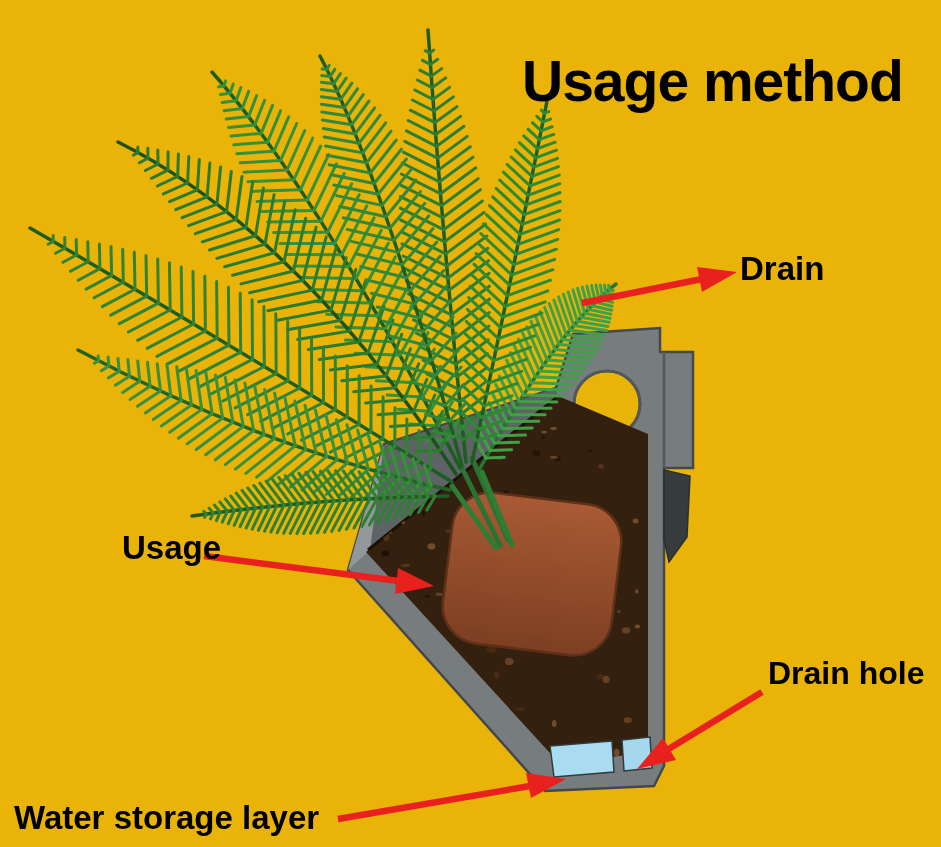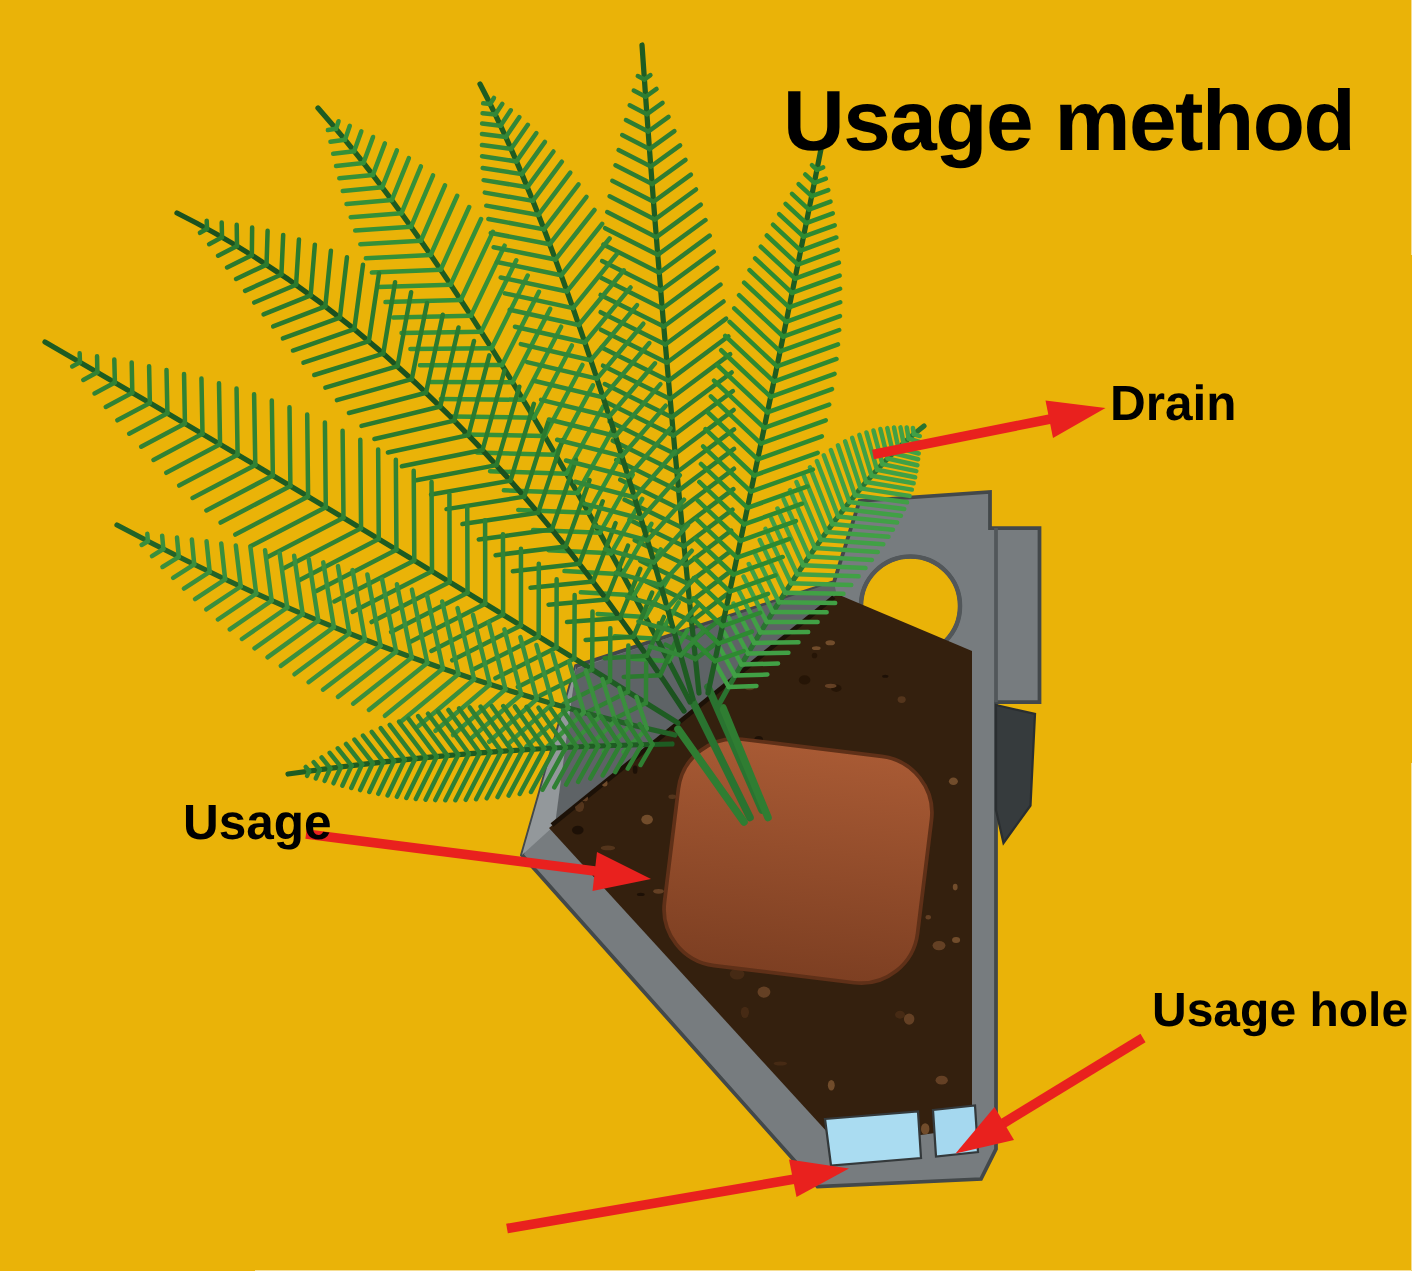--- a/index.html
+++ b/index.html
@@ -791,14 +791,15 @@
       <g>
         <line x1="338" y1="819" x2="530" y2="786" stroke-width="6.5"></line>
         <polygon points="566,779 531,798 526,773" stroke="none"></polygon>
       </g>
     </g>
   </svg>
 
   <div class="label title">Usage method</div>
   <div class="label plant-label">Drain</div>
   <div class="label soil-label">Usage</div>
-  <div class="label drain-label">Usage hole</div>
+  <div class="label drain-label">Drain hole</div>
+  <div class="label water-label">Water storage layer</div>
 </div>
 
 </body></html>

